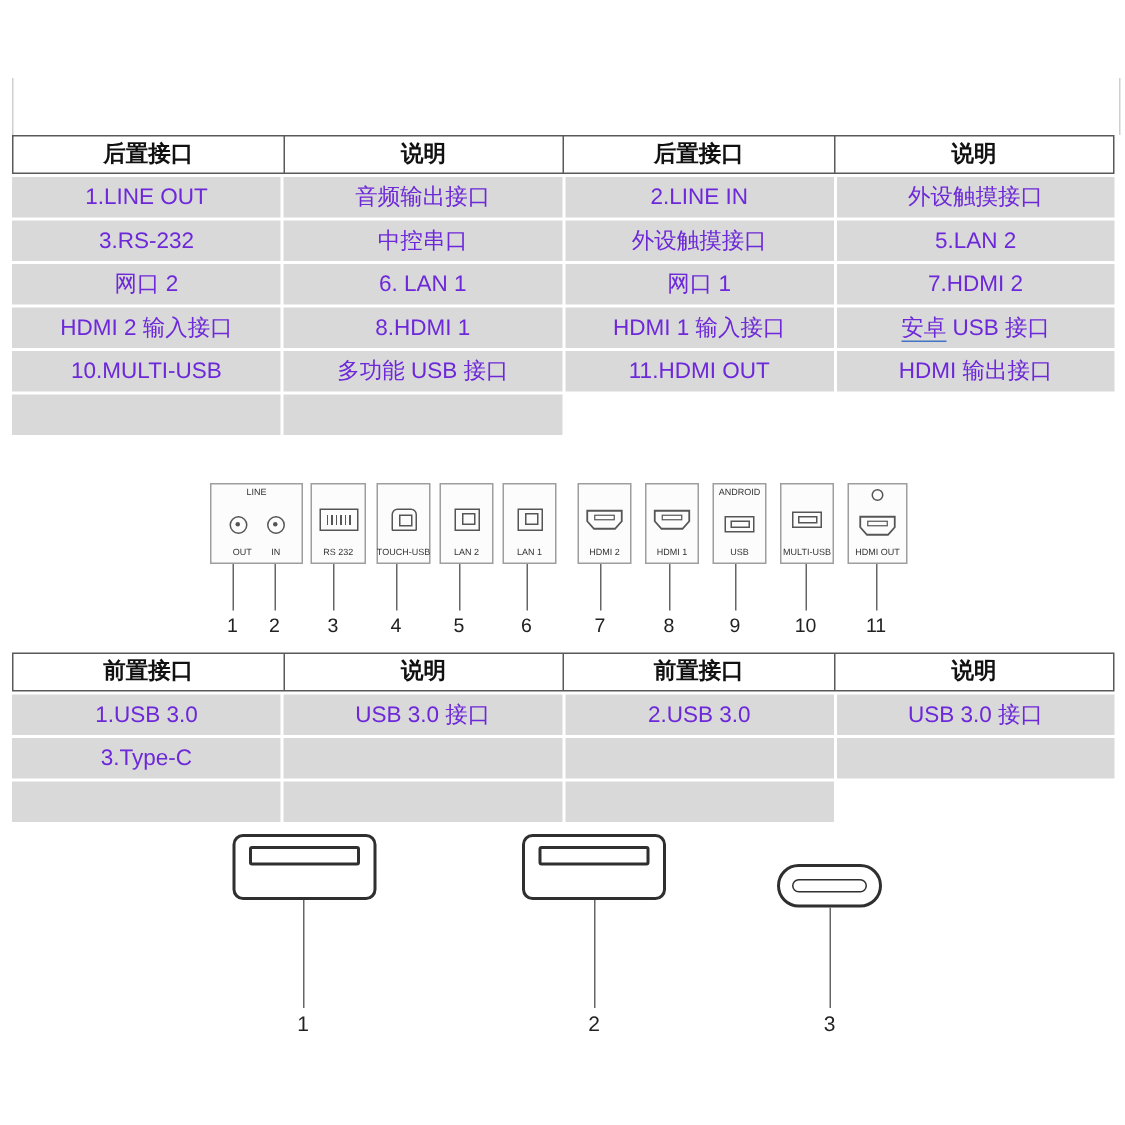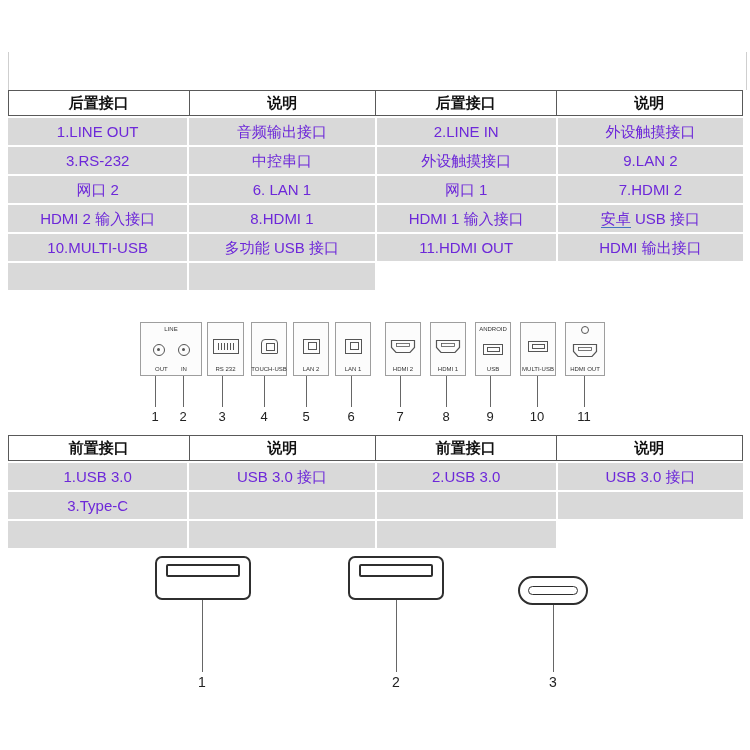--- a/index.html
+++ b/index.html
@@ -117,21 +117,21 @@
   <div class="tbl-body">
     <div class="td">1.LINE OUT</div>
     <div class="td">音频输出接口</div>
     <div class="td">2.LINE IN</div>
     <div class="td">外设触摸接口</div>
 
     <div class="td">3.RS-232</div>
     <div class="td">中控串口</div>
     <div class="td">外设触摸接口</div>
 
-    <div class="td">9.LAN 2</div>
+    <div class="td">5.LAN 2</div>
     <div class="td">网口 2</div>
     <div class="td">6. LAN 1</div>
     <div class="td">网口 1</div>
 
     <div class="td">7.HDMI 2</div>
     <div class="td">HDMI 2 输入接口</div>
     <div class="td">8.HDMI 1</div>
     <div class="td">HDMI 1 输入接口</div>
 
     <div class="td"><span class="android-link">安卓</span><span> USB 接口</span></div>

